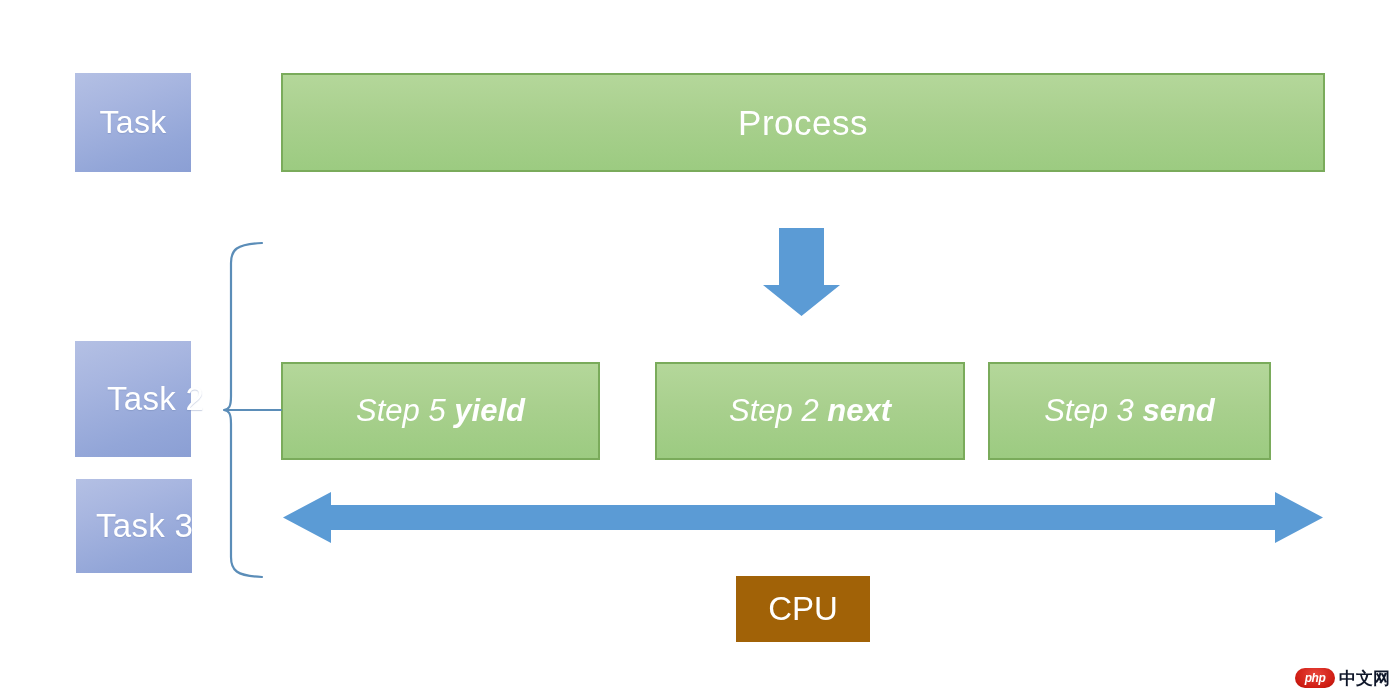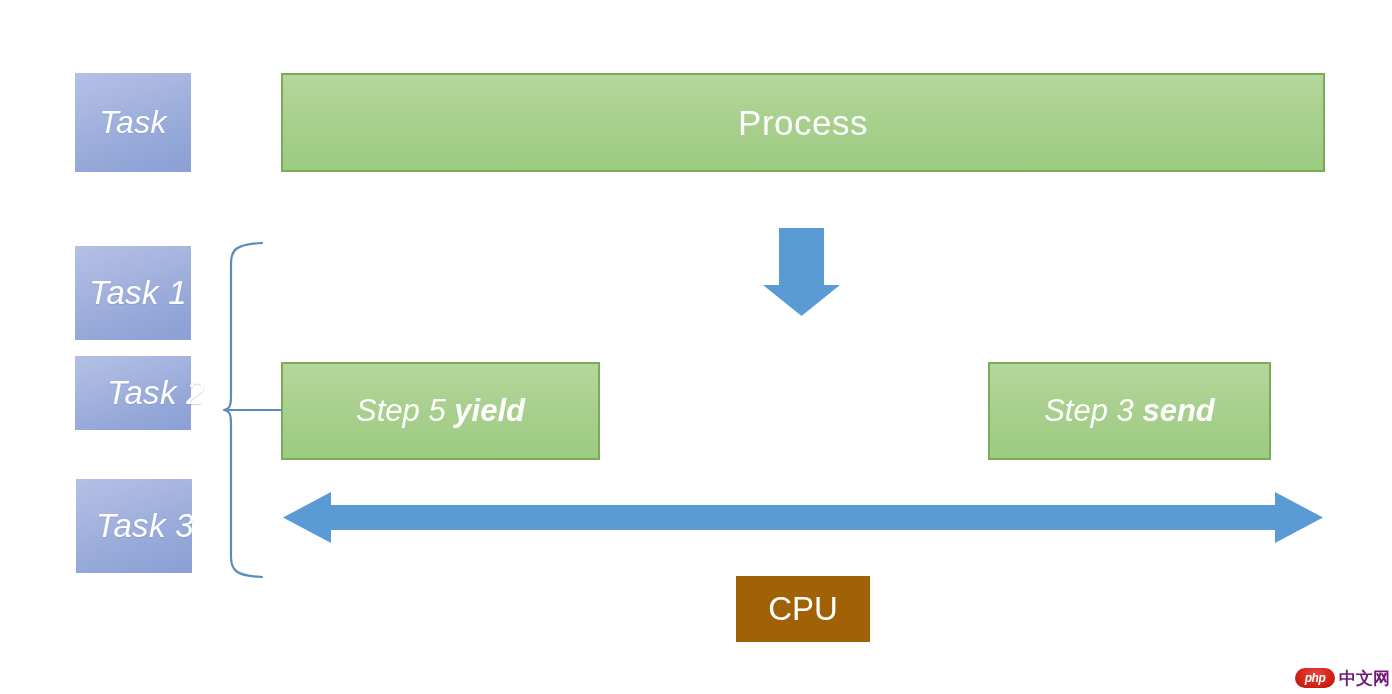--- a/index.html
+++ b/index.html
@@ -22,21 +22,20 @@
     box-sizing: border-box;
     display: flex;
     align-items: center;
     justify-content: center;
     color: #ffffff;
     white-space: nowrap;
   }
   
   .task-tile {
     background: linear-gradient(160deg, #b4c0e4 0%, #a8b6e0 30%, #93a6d8 75%, #8b9fd4 100%);
-    font-style: italic;
     font-size: 33px;
     letter-spacing: 0.3px;
     text-shadow: 0 1px 1px rgba(110,130,175,0.35);
   }
   .task-tile.main {
     font-size: 32px;
   }
   .task-tile.numbered {
     justify-content: flex-start;
     padding-left: 14px;
@@ -98,55 +97,55 @@
     height: 20px;
     border-radius: 10px;
     background: radial-gradient(ellipse at 50% 30%, #e8453c 0%, #cf1c12 70%, #a50f08 100%);
     color: #ffffff;
     font-size: 12px;
     font-style: italic;
     font-weight: bold;
     letter-spacing: -0.5px;
   }
   #watermark .cn-text {
-    color: #701a75;
+    color: #0f172a;
     font-size: 17px;
     font-weight: bold;
     line-height: 1;
   }
 </style>
 </head>
 <body>
 
 <div id="canvas">
 
   <div class="box task-tile main" style="left:75px; top:73px; width:116px; height:99px;">
     <span>Task</span>
   </div>
 
   <div class="box green-bar" style="left:281px; top:73px; width:1044px; height:99px;">
     <span class="process-title">Process</span>
   </div>
 
-  <div class="box task-tile numbered" style="left:75px; top:246px; width:116px; height:94px;">
-    <span>Task 1</span>
-  </div>
 
-  <div class="box task-tile numbered" style="left:75px; top:356px; width:116px; height:74px;padding-left:32px;">
+  <div class="box task-tile numbered" style="left:75px; top:341px; width:116px; height:116px;padding-left:32px;">
     <span>Task 2</span>
   </div>
 
   <div class="box task-tile numbered" style="left:76px; top:479px; width:116px; height:94px;padding-left:20px;">
     <span>Task 3</span>
   </div>
 
   <div class="box green-bar" style="left:281px; top:362px; width:319px; height:98px;">
     <span class="label italic"><span>Step 5</span>&nbsp;<span class="strong">yield</span></span>
   </div>
 
+  <div class="box green-bar" style="left:655px; top:362px; width:310px; height:98px;">
+    <span class="label italic"><span>Step 2</span>&nbsp;<span class="strong">next</span></span>
+  </div>
 
   <div class="box green-bar" style="left:988px; top:362px; width:283px; height:98px;">
     <span class="label italic"><span>Step 3</span>&nbsp;<span class="strong">send</span></span>
   </div>
 
   <div class="box cpu-chip" style="left:736px; top:576px; width:134px; height:66px;">
     <span>CPU</span>
   </div>
 
   <svg class="overlay" viewBox="0 0 1392 694" xmlns="http://www.w3.org/2000/svg">

